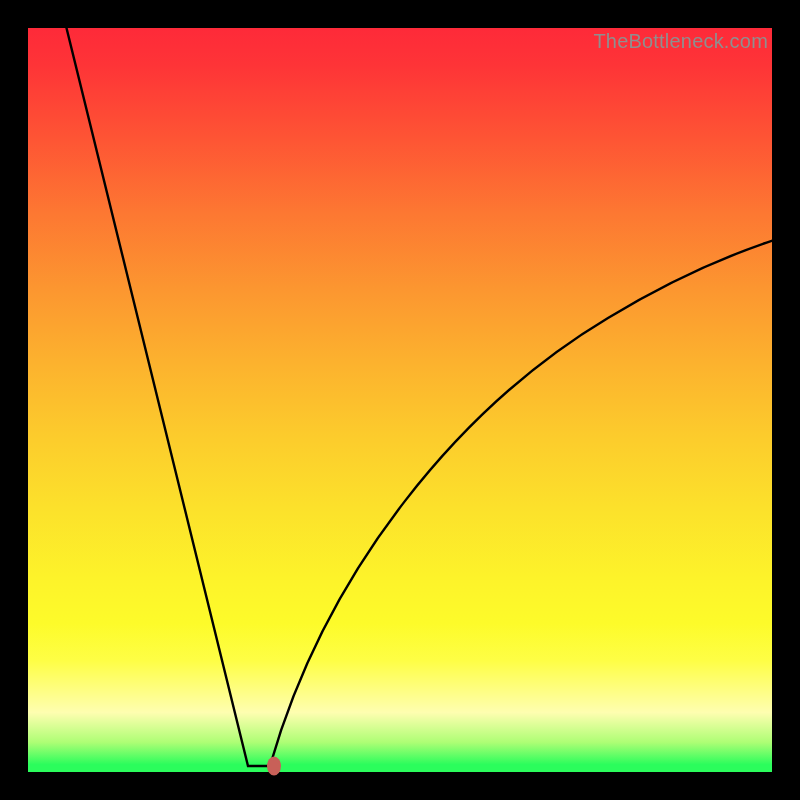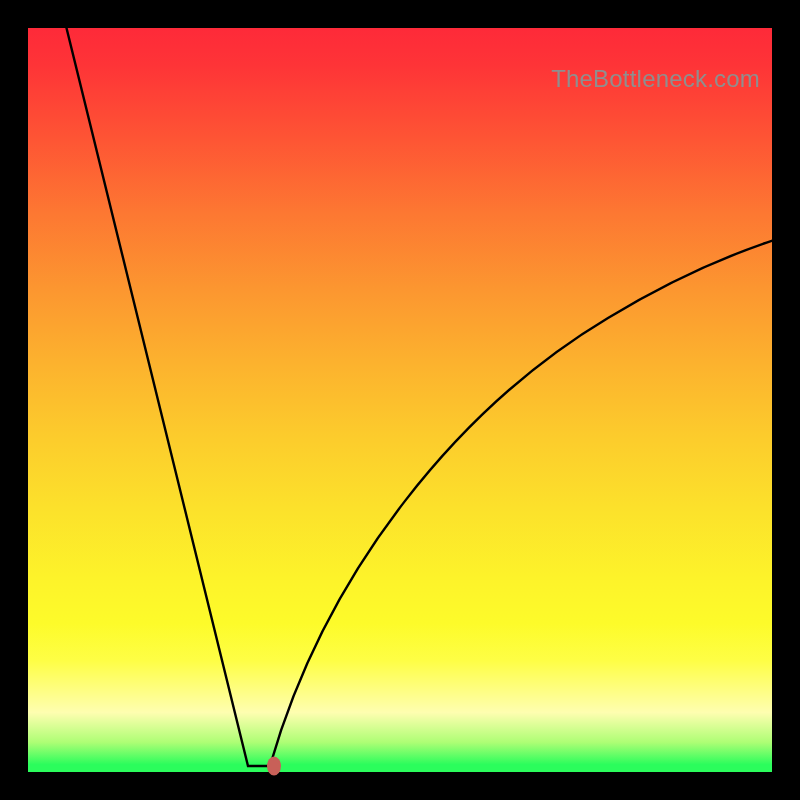--- a/index.html
+++ b/index.html
@@ -30,27 +30,26 @@
       #fefe45 85%,
       #fefeb0 92%,
       #aefe75 96%,
       #2bfd5c 99%,
       #2bfd5c 100%
     );
   }
   .watermark {
     position: absolute;
     top: 2px;
-    right: 12px;
+    right: 4px;
     font-family: Arial, Helvetica, sans-serif;
-    font-size: 24px;
+    font-size: 20px;
     font-weight: 400;
     color: #8f8f8f;
     letter-spacing: 0.2px;
-    margin-top: 35px;
   }
   .curve-svg {
     position: absolute;
     left: 0;
     top: 0;
     width: 744px;
     height: 744px;
   }
   .curve-path {
     fill: none;

